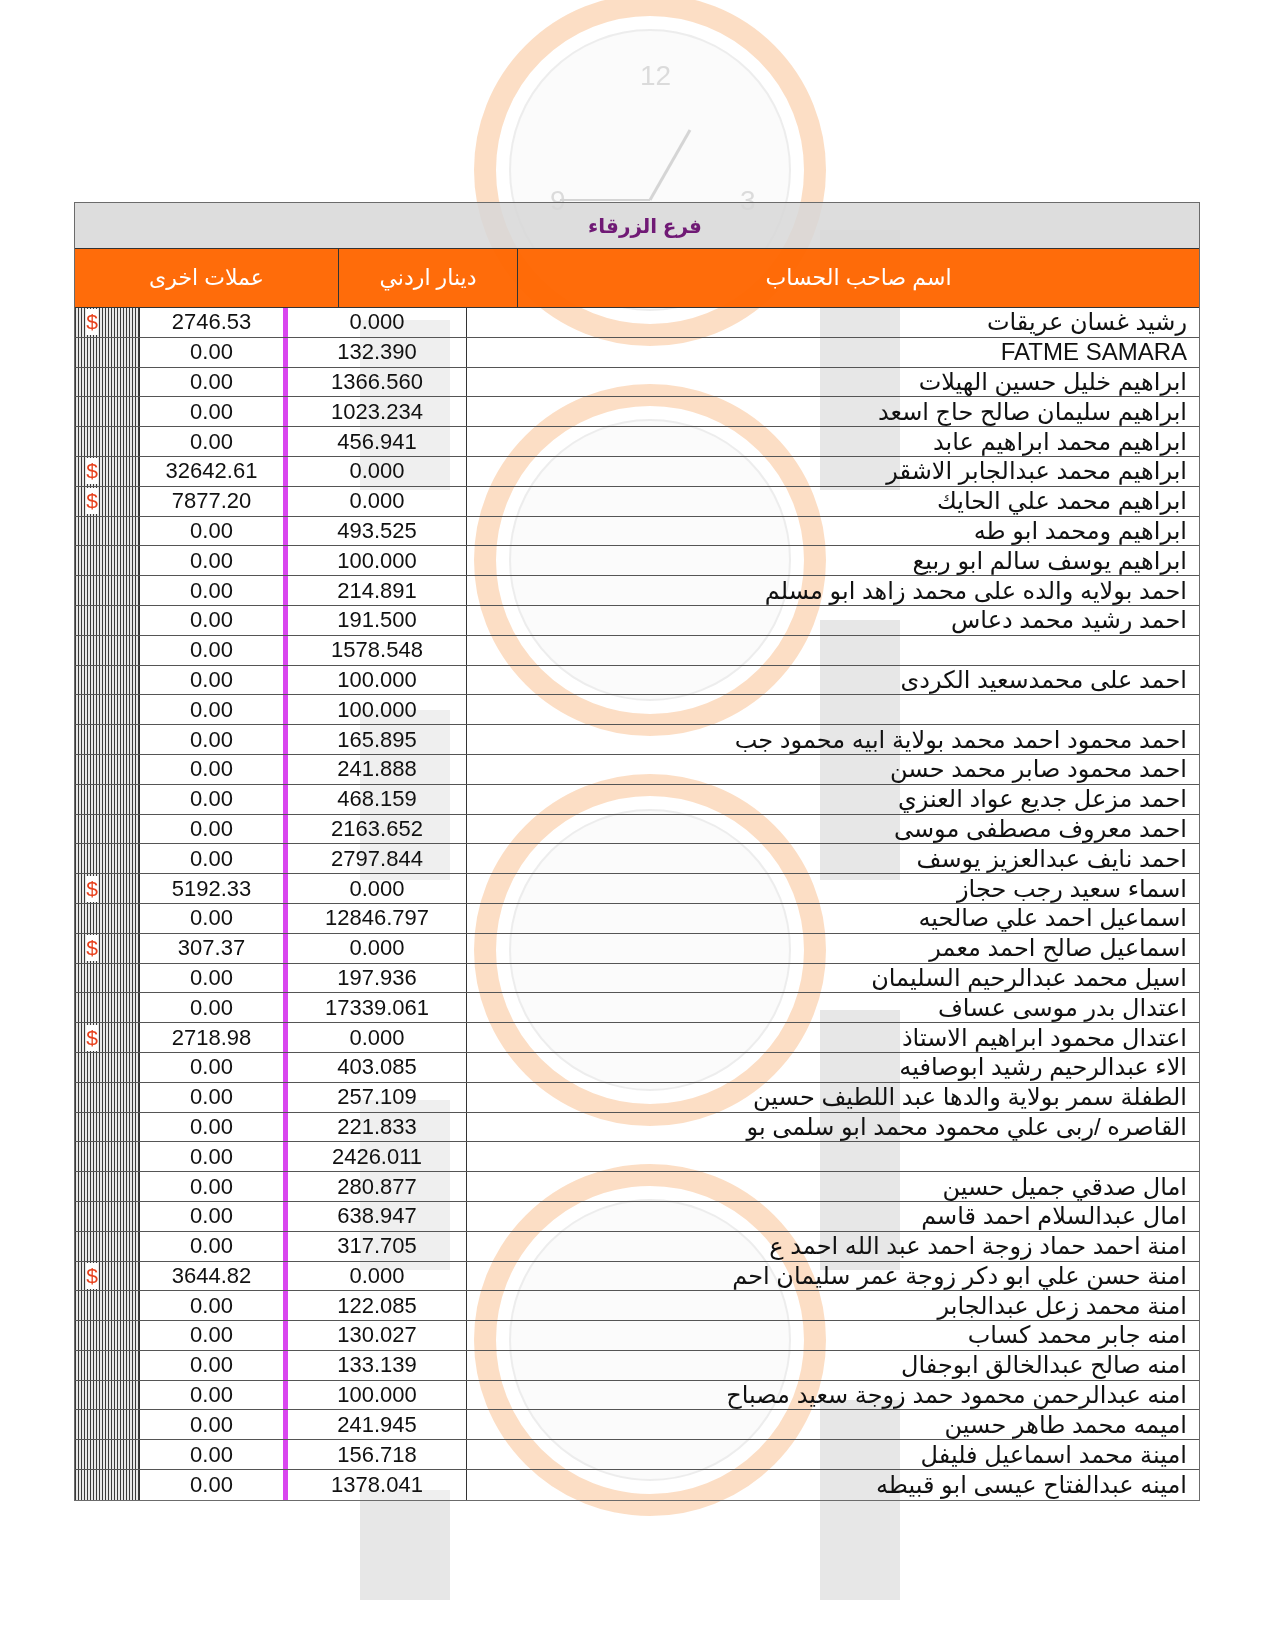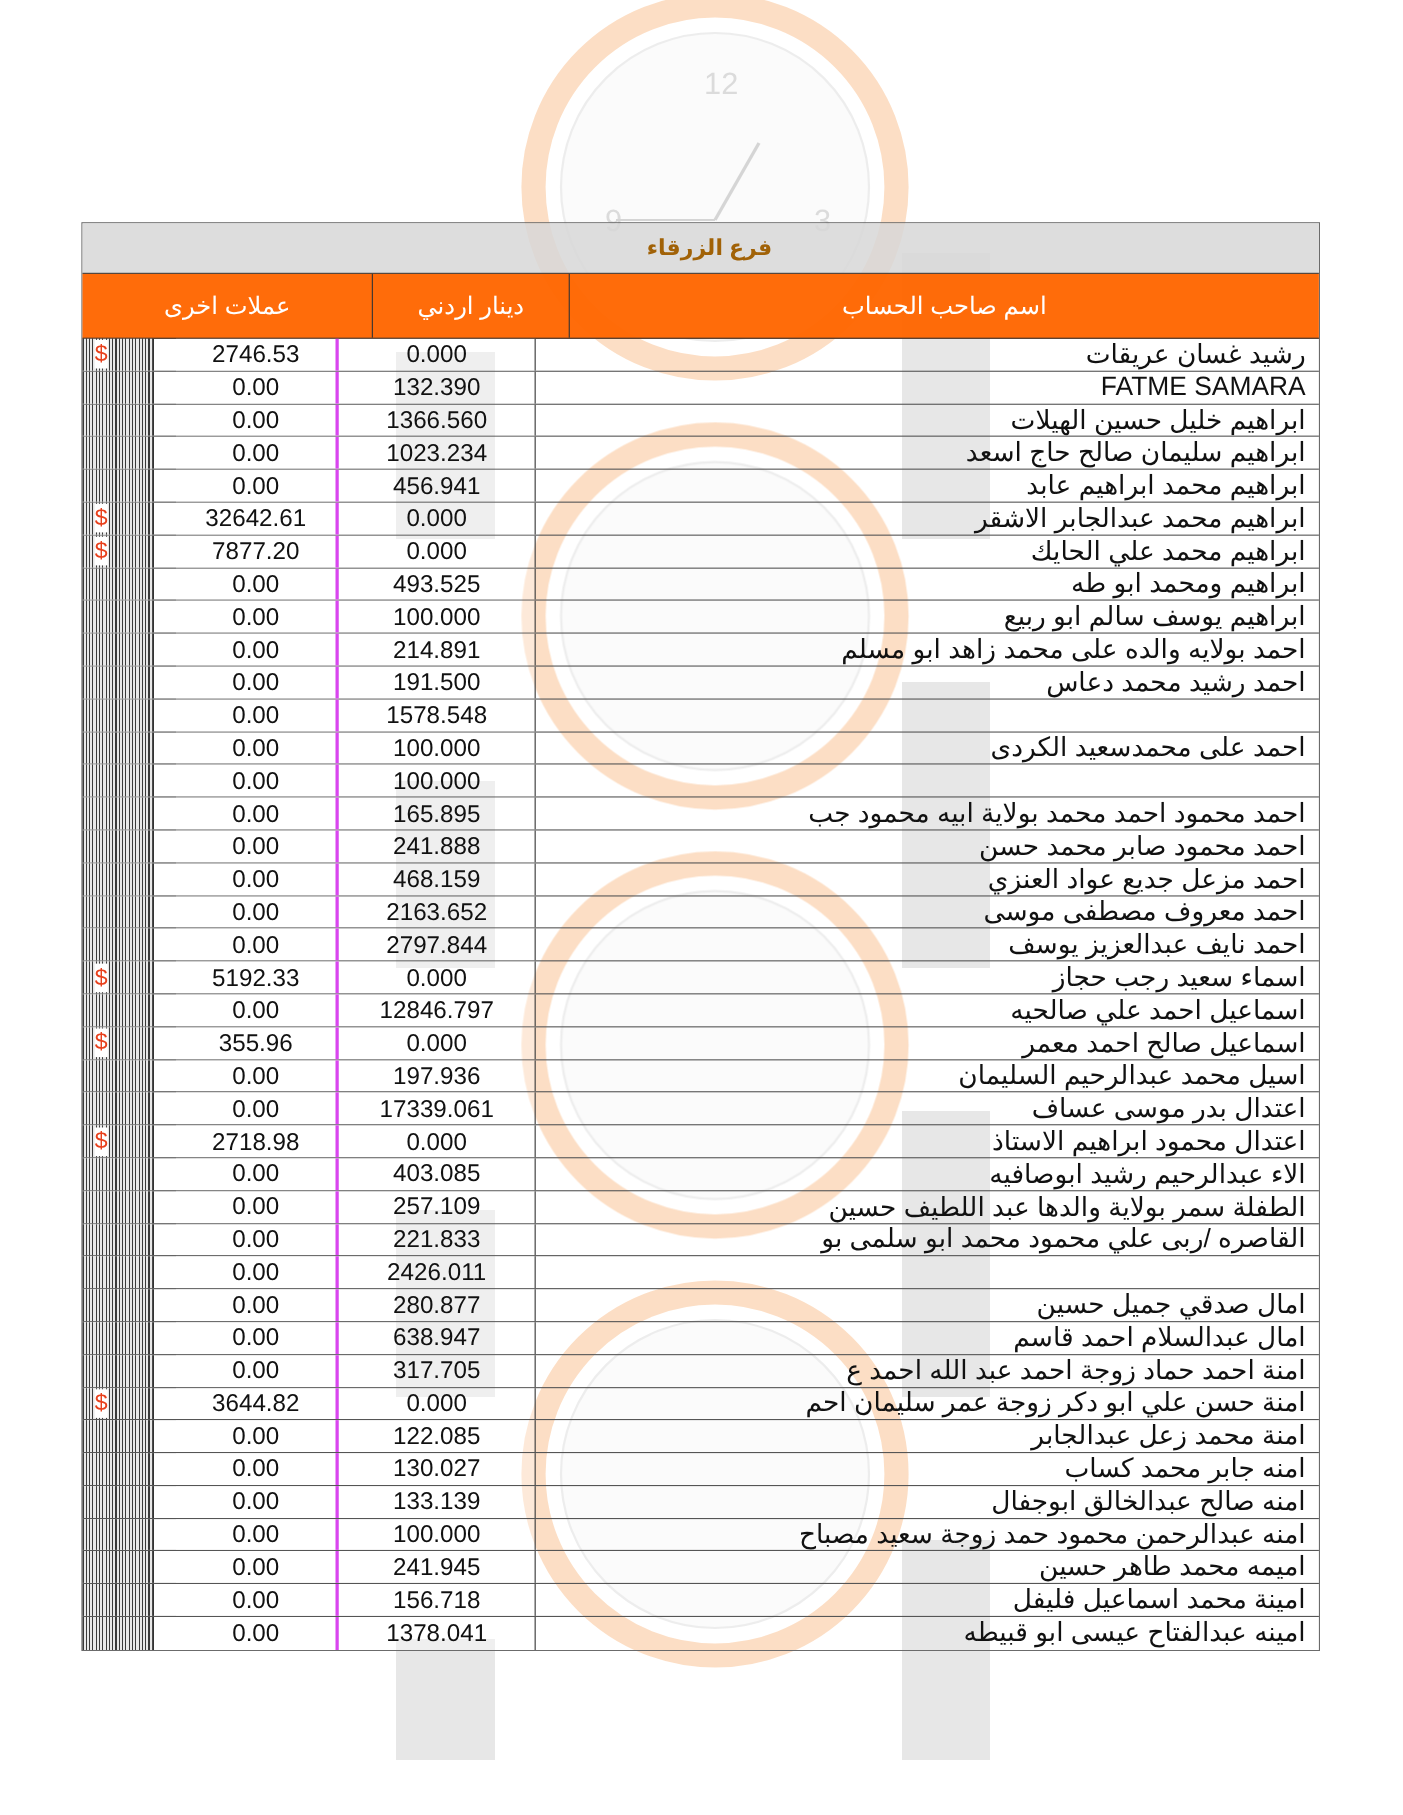--- a/index.html
+++ b/index.html
@@ -9,21 +9,21 @@
   }
   
   .wm { position:absolute; left:0; top:0; width:1275px; height:1650px; pointer-events:none; z-index:0; }
   .sheet {
     position:absolute; left:74px; top:202px; width:1126px; z-index:1;
     border:1px solid #6b6b6b; box-sizing:border-box;
   }
   .title-bar {
     height:45px; background:rgba(215,215,215,0.85); border-bottom:1px solid #333;
     display:flex; align-items:center; justify-content:center;
-    color:#a16207; font-weight:bold; font-size:20px; direction:rtl;padding-left:16px;
+    color:#701a75; font-weight:bold; font-size:20px; direction:rtl;padding-left:16px;
   }
   .head-row {
     display:flex; direction:ltr; height:58px; background:rgba(255,102,0,0.96);
     border-bottom:1px solid #333; color:#fff; font-size:22px;
   }
   .head-row > div { display:flex; align-items:center; justify-content:center; box-sizing:border-box; }
   .c-other { width:264px; border-right:1px solid #333; }
   .c-jod { width:179px; border-right:1px solid #333; }
   .c-name { flex:1; direction:rtl; }
   .row {
@@ -34,21 +34,21 @@
   .row > div { box-sizing:border-box; display:flex; align-items:center; }
   .stripe {
     width:65px; border-right:1px solid #333;
     background:repeating-linear-gradient(90deg, #3a3a3a 0px, #3a3a3a 1px, #e8e8e8 1px, #e8e8e8 3px);
     justify-content:center;
   }
   .dollar {
     background:#fff; color:#e8401c; font-size:21px; width:12px; height:26px;
     display:flex; align-items:center; justify-content:center; margin-left:-30px;
   }
-  .other-val { width:148px; border-right:3px solid #d946ef; justify-content:center; background:rgba(255,255,255,0.55);margin-left:20px; }
+  .other-val { width:148px; border-right:5px solid #d946ef; justify-content:center; background:rgba(255,255,255,0.55); }
   .jod-val { width:179px; border-right:1px solid #333; justify-content:center; background:rgba(255,255,255,0.35);text-align:right; }
   .name-val { flex:1; direction:rtl; justify-content:flex-start; padding-right:12px; font-size:24px; white-space:nowrap; overflow:hidden; }
 </style>
 </head>
 <body>
 
 <svg class="wm" viewBox="0 0 1275 1650">
   <g opacity="0.35">
     <g transform="translate(650,170)">
       <circle r="165" fill="none" stroke="#f7a25a" stroke-width="22"></circle>
@@ -253,21 +253,21 @@
       <span class="dollar" style="visibility: hidden;"></span>
     </div>
     <div class="other-val">0.00</div>
     <div class="jod-val">12846.797</div>
     <div class="name-val">اسماعيل احمد علي صالحيه</div>
   </div>
       <div class="row">
     <div class="stripe">
       <span class="dollar">$</span>
     </div>
-    <div class="other-val">355.96</div>
+    <div class="other-val">307.37</div>
     <div class="jod-val">0.000</div>
     <div class="name-val">اسماعيل صالح احمد معمر</div>
   </div>
       <div class="row">
     <div class="stripe">
       <span class="dollar" style="visibility: hidden;"></span>
     </div>
     <div class="other-val">0.00</div>
     <div class="jod-val">197.936</div>
     <div class="name-val">اسيل محمد عبدالرحيم السليمان</div>

